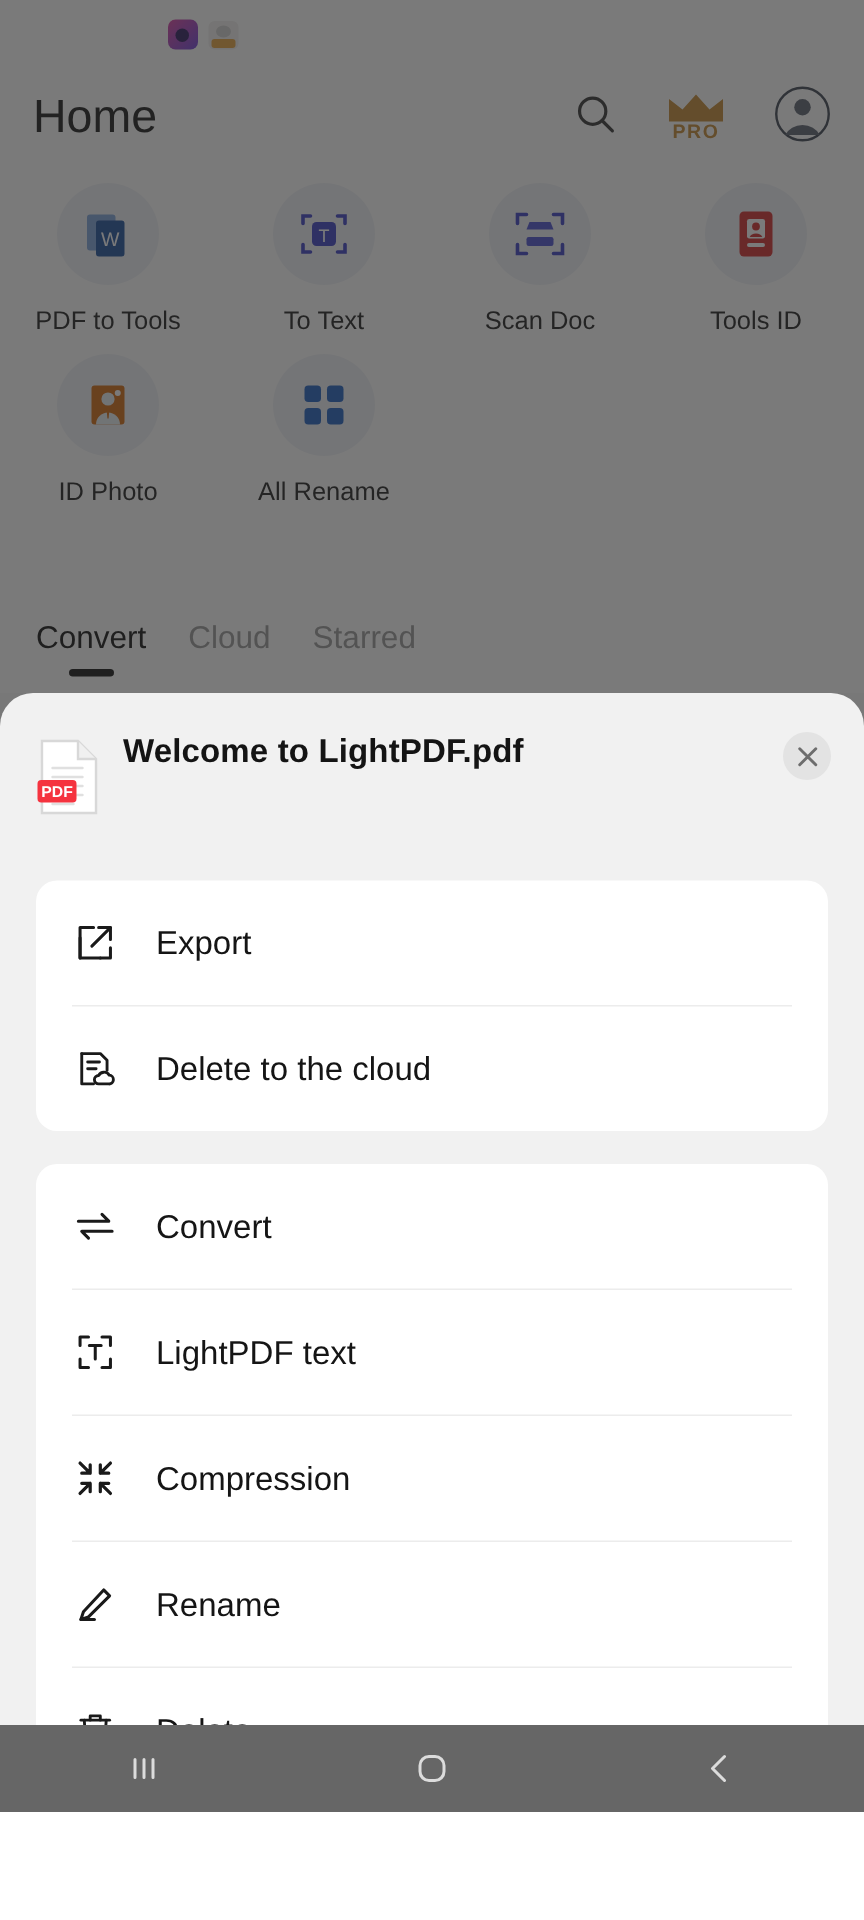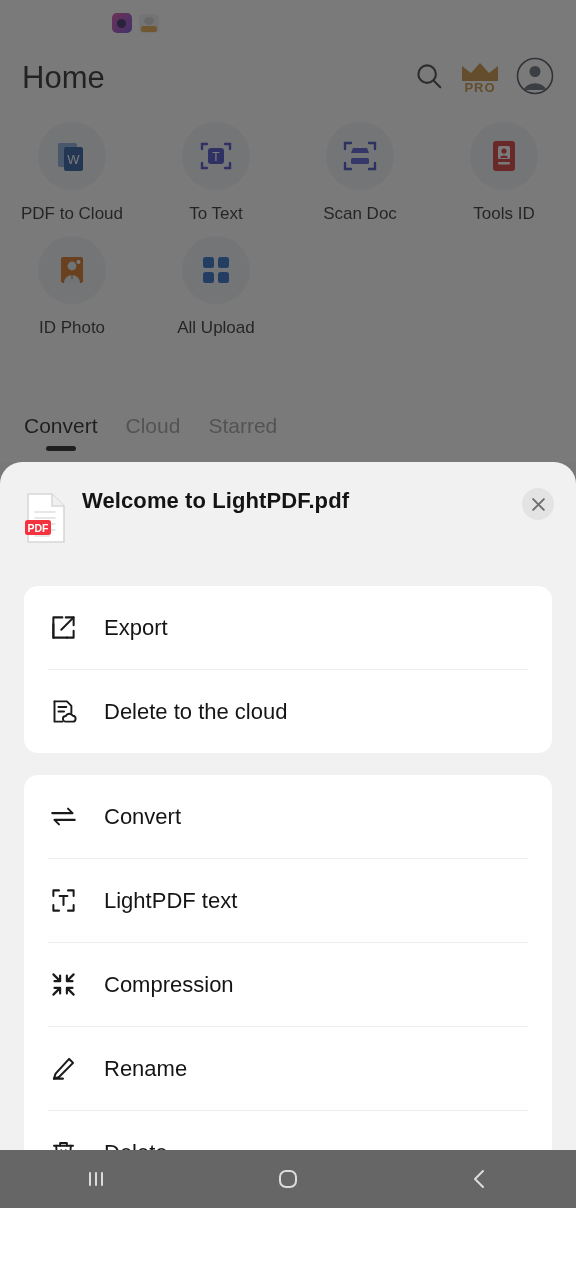--- a/index.html
+++ b/index.html
@@ -53,21 +53,21 @@
   }
   .ic-fox::after{content:"";position:absolute;left:2px;bottom:1px;width:16px;height:6px;background:#e8a33d;border-radius:2px;}
   .ic-fox::before{content:"";position:absolute;left:5px;top:3px;width:10px;height:8px;background:#cfcfcf;border-radius:50%;}
   .sb-dot { width: 7px; height: 7px; border-radius: 50%; background: #ffffff; margin-left: 4px; }
 
   .app-header {
     position: absolute; left: 0; top: 46px; width: 576px; height: 64px;
     display: flex; align-items: center; padding: 0 22px;
   }
   .app-title { font-size: 31px; color: #1a1a1a; }
-  .hdr-actions { margin-left: auto; display: flex; align-items: center; gap: 16px; }
+  .hdr-actions { margin-left: auto; display: flex; align-items: center; gap: 32px; }
 
   .tools {
     position: absolute; left: 0; top: 110px; width: 576px; height: 275px;
     background: #ffffff;
   }
   .tool-row { display: flex; }
   .tool { width: 144px; display: flex; flex-direction: column; align-items: center; }
   .tool-circle {
     width: 68px; height: 68px; border-radius: 50%;
     background: #f0f2f7;
@@ -212,21 +212,21 @@
     <div class="tools">
       <div class="tool-row">
         <div class="tool">
           <div class="tool-circle">
             <svg width="40" height="40" viewBox="0 0 40 40">
               <rect x="6" y="7" width="19" height="24" rx="2" fill="#7da3d9"></rect>
               <rect x="12" y="11" width="19" height="24" rx="2" fill="#1c4f9c"></rect>
               <text x="21.5" y="28" font-size="13" fill="#ffffff" text-anchor="middle" font-family="Liberation Sans">W</text>
             </svg>
           </div>
-          <div class="tool-label">PDF to Cloud</div>
+          <div class="tool-label">PDF to Tools</div>
         </div>
         <div class="tool">
           <div class="tool-circle">
             <svg width="40" height="40" viewBox="0 0 40 40" fill="none" stroke="#3b3fc4" stroke-width="2.4" stroke-linecap="round">
               <path d="M6 13V8h5M34 13V8h-5M6 27v5h5M34 27v5h-5"></path>
               <rect x="12" y="12" width="16" height="16" rx="3" fill="#3b3fc4" stroke="none"></rect>
               <text x="20" y="25" font-size="12" fill="#ffffff" text-anchor="middle" stroke="none" font-family="Liberation Sans">T</text>
             </svg>
           </div>
           <div class="tool-label">To Text</div>
@@ -269,21 +269,21 @@
         </div>
         <div class="tool">
           <div class="tool-circle">
             <svg width="34" height="34" viewBox="0 0 34 34">
               <rect x="4" y="4" width="11" height="11" rx="2.5" fill="#1f5fc0"></rect>
               <rect x="19" y="4" width="11" height="11" rx="2.5" fill="#1f5fc0"></rect>
               <rect x="4" y="19" width="11" height="11" rx="2.5" fill="#1f5fc0"></rect>
               <rect x="19" y="19" width="11" height="11" rx="2.5" fill="#1f5fc0"></rect>
             </svg>
           </div>
-          <div class="tool-label">All Upload</div>
+          <div class="tool-label">All Rename</div>
         </div>
         <div class="tool"></div>
         <div class="tool"></div>
       </div>
     </div>
 
     <div class="tabs">
       <div class="tab active">Convert</div>
       <div class="tab">Cloud</div>
       <div class="tab">Starred</div>

